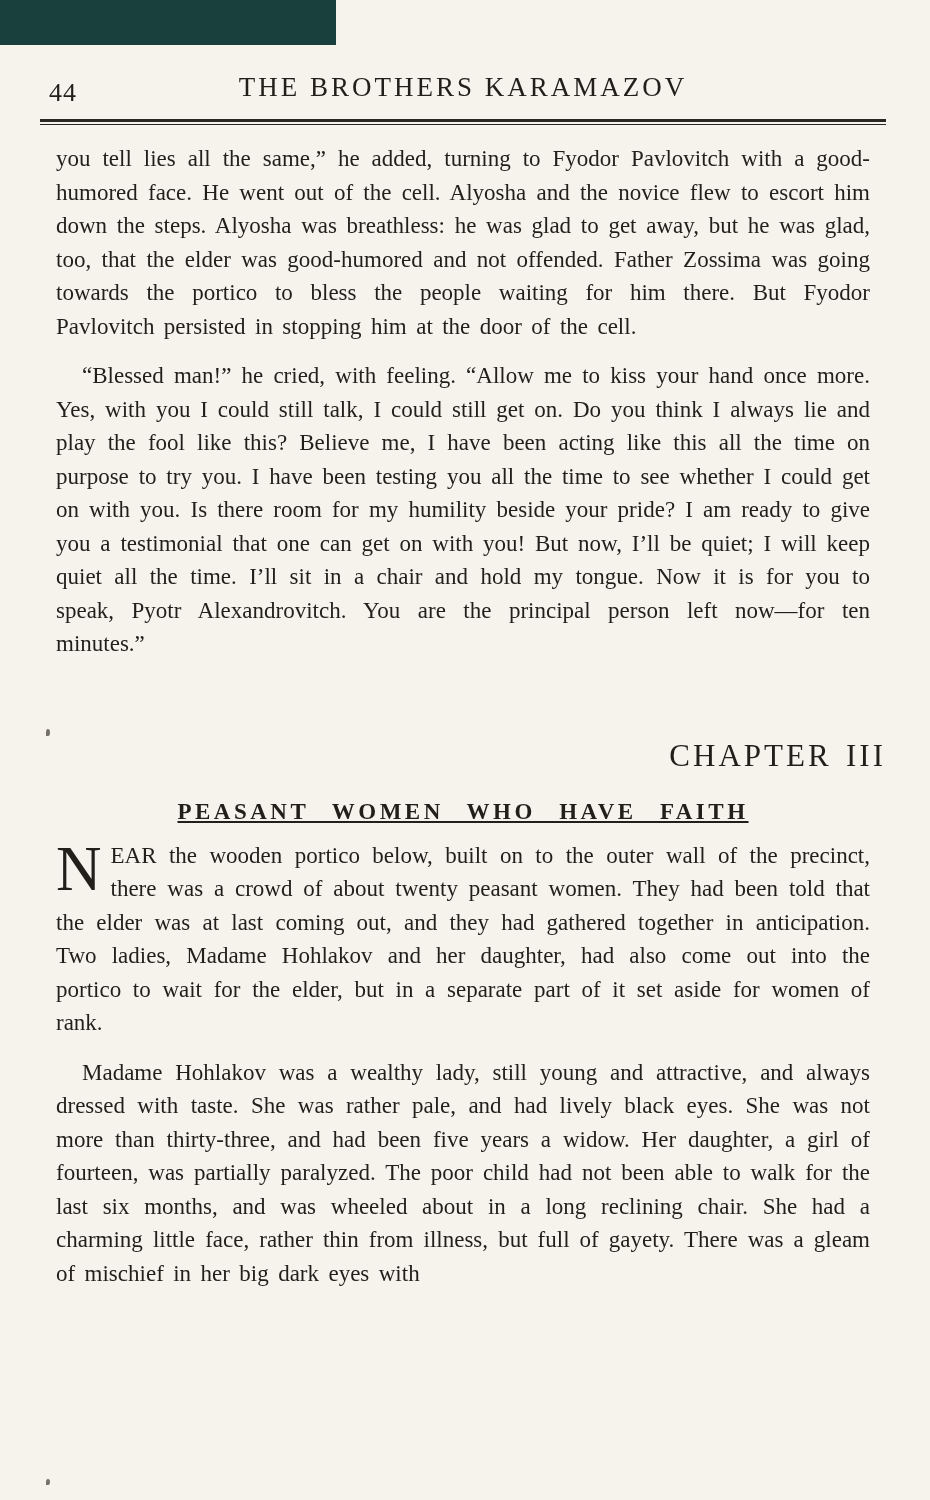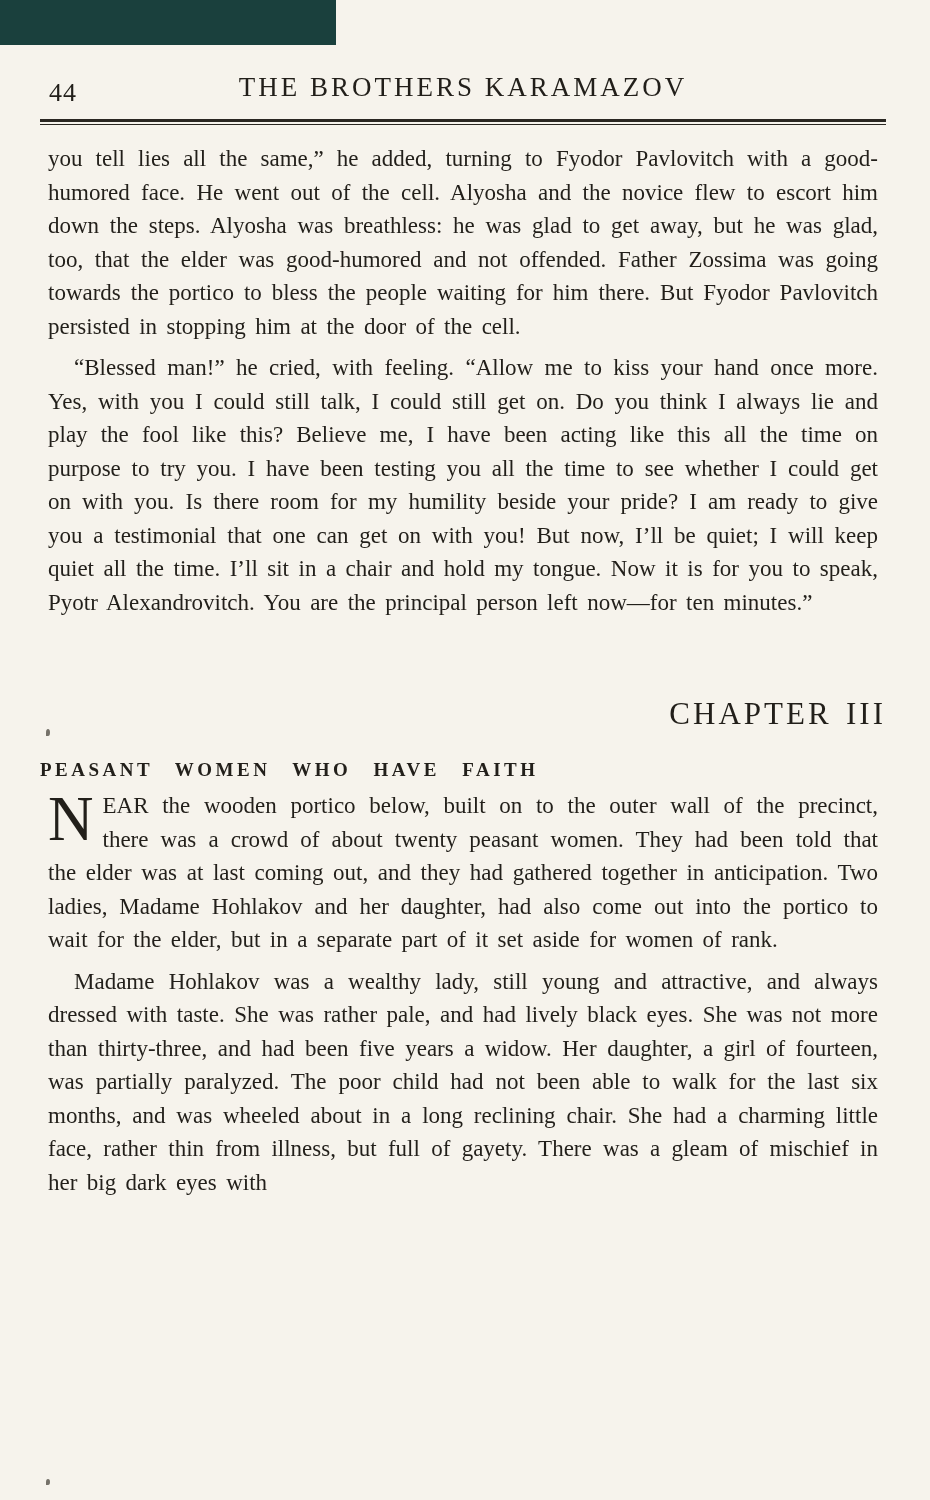--- a/index.html
+++ b/index.html
@@ -41,40 +41,41 @@
     border-top: 3px solid #2a2722;
     border-bottom: 1px solid #2a2722;
   }
   .text {
     margin-top: 17px;
     font-size: 23px;
     line-height: 33.5px;
     text-align: justify;
     word-spacing: 0.16em;
   }
-  .text p { margin: 8px; text-indent: 26px; }
+  .text p { margin: 16px; text-indent: 26px; }
   .text p.noindent { text-indent: 0; }
   .chapter {
     margin: 78px 0 0 0;
     text-align: right;
     font-weight: normal;
     font-size: 31px;
     letter-spacing: 3px;
     text-indent: 0;
     line-height: 34px;
   }
   .subtitle {
     margin: 28px 0 0 0;
-    text-align: left;
+    text-align: center;
     font-weight: bold;
-    font-size: 19px;
+    font-size: 23px;
     letter-spacing: 3.5px;
     word-spacing: 14px;
     text-indent: 0;
     line-height: 22px;
+    text-decoration: underline;
   }
   .dropcap-para { margin-top: 26px; }
   .dropcap {
     float: left;
     font-size: 63px;
     line-height: 53px;
     padding: 4px 9px 0 0;
   }
   .speck {
     position: absolute;

